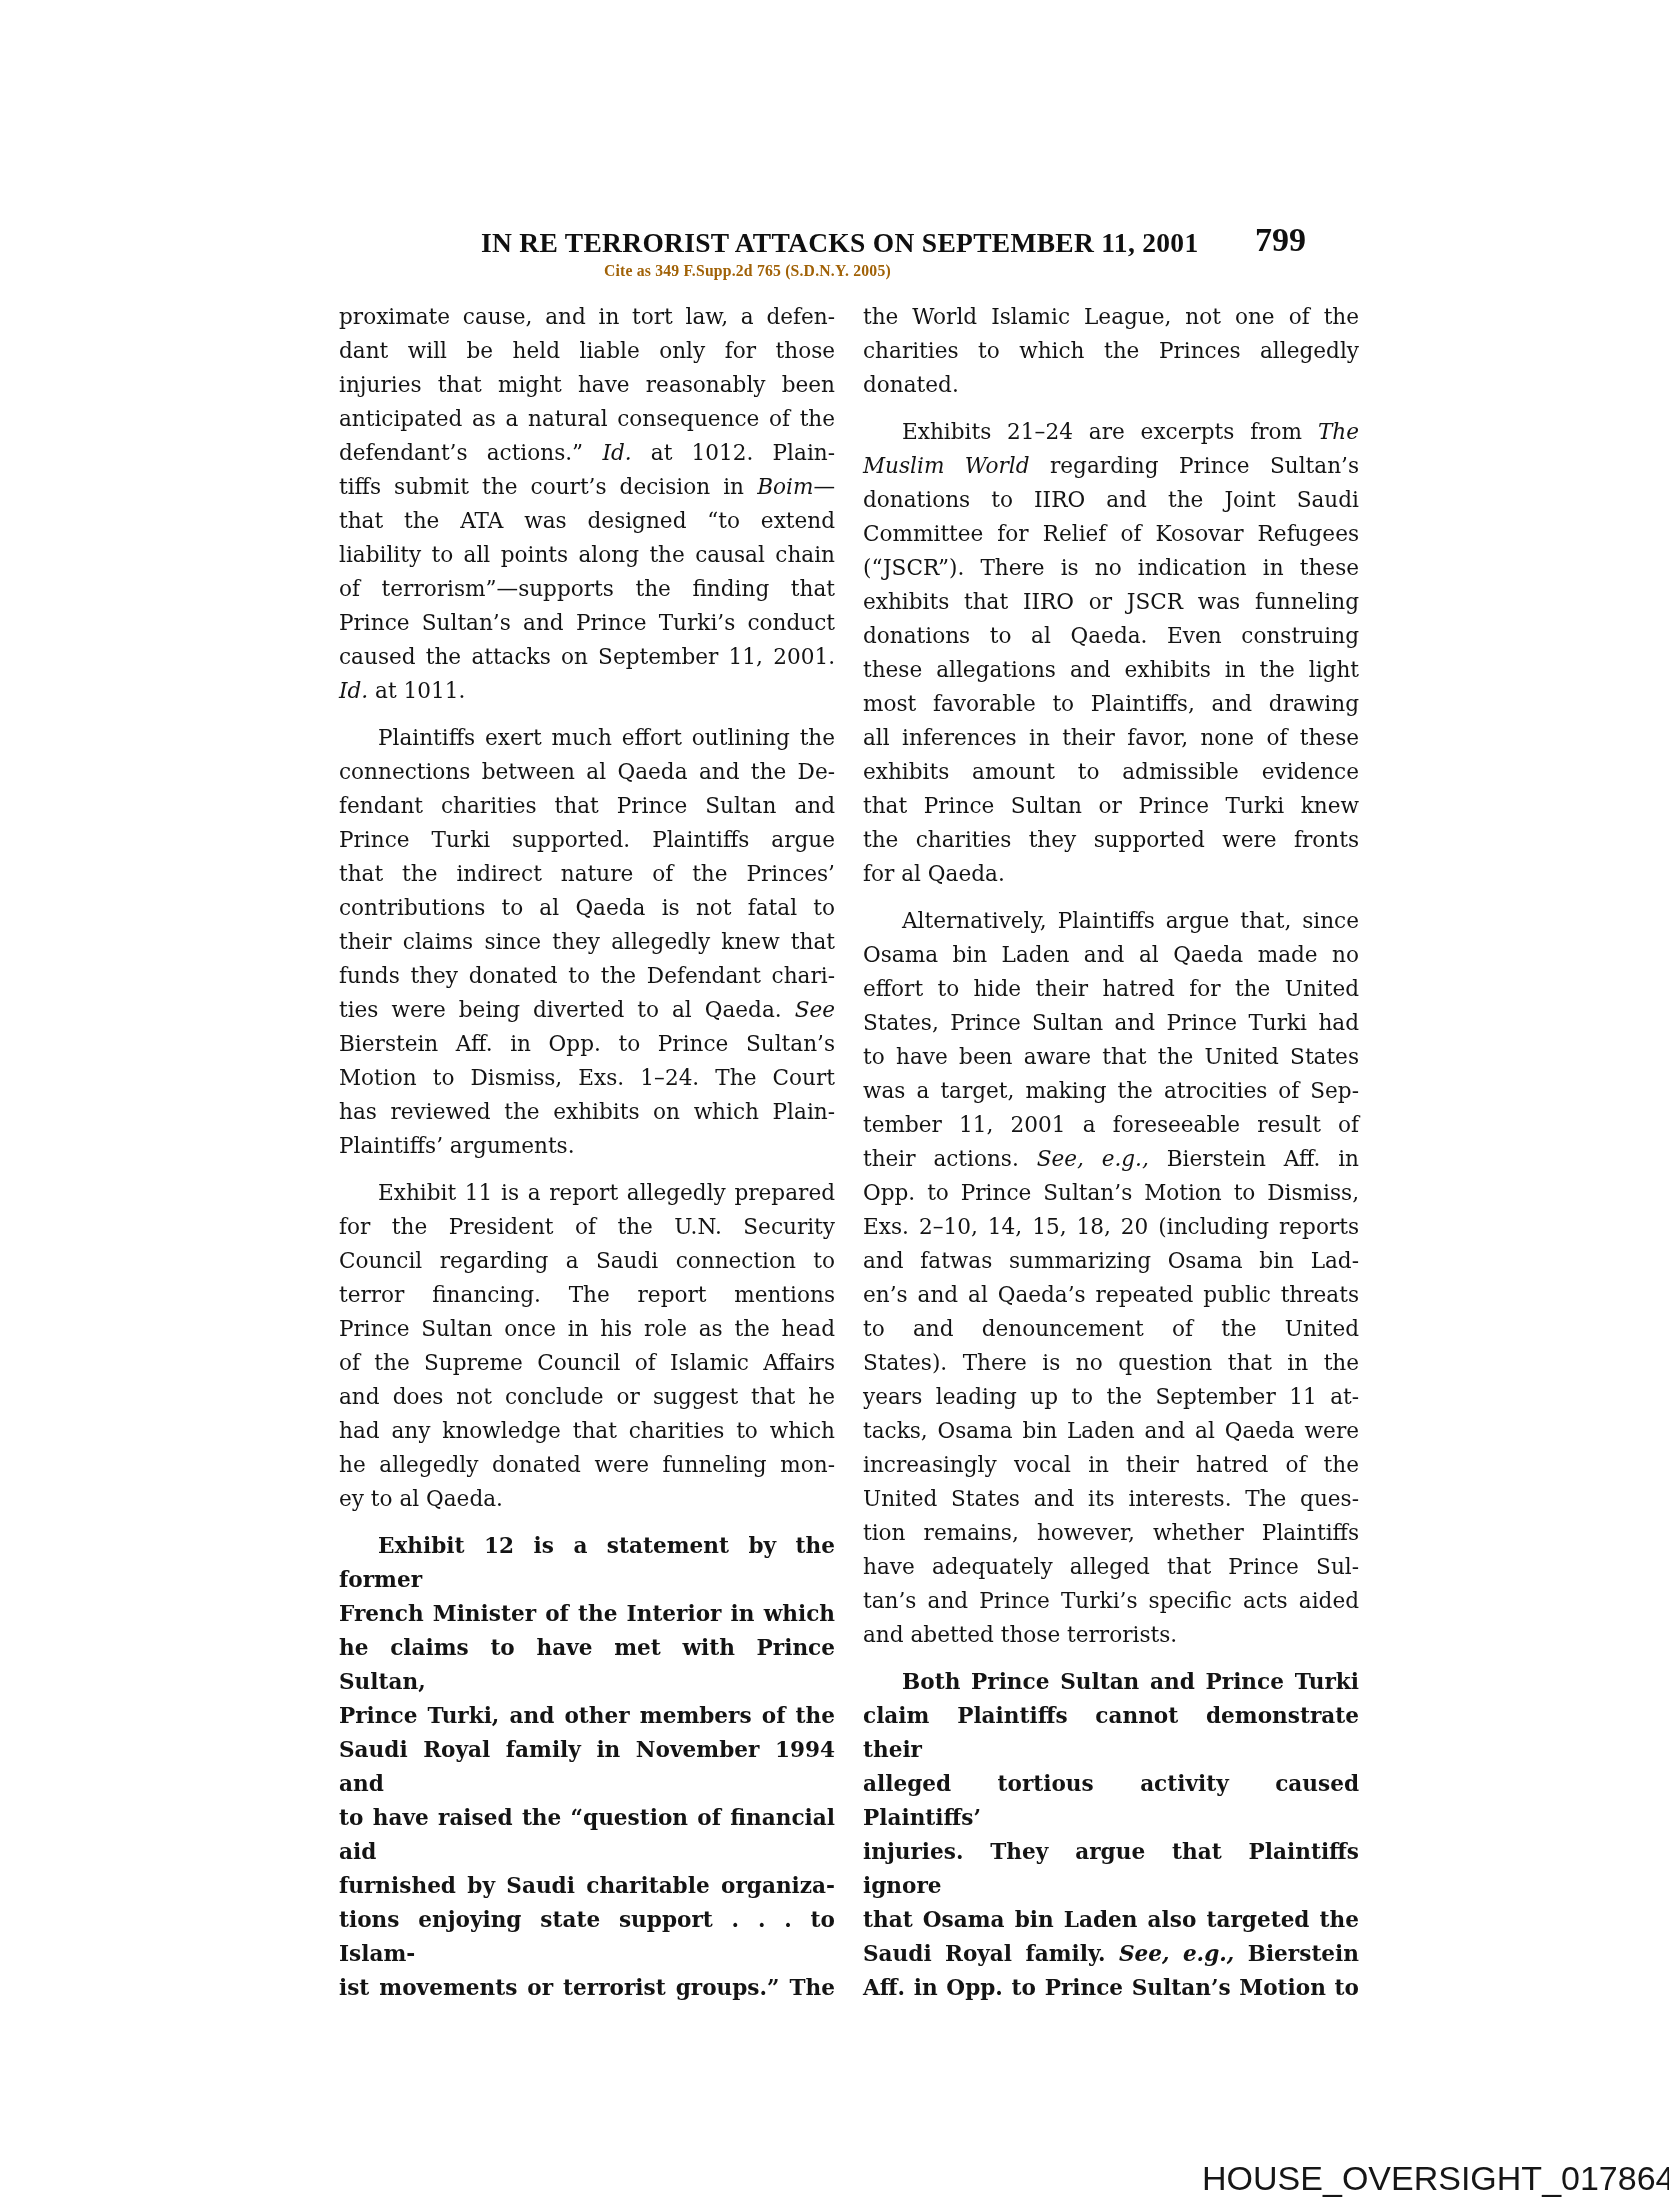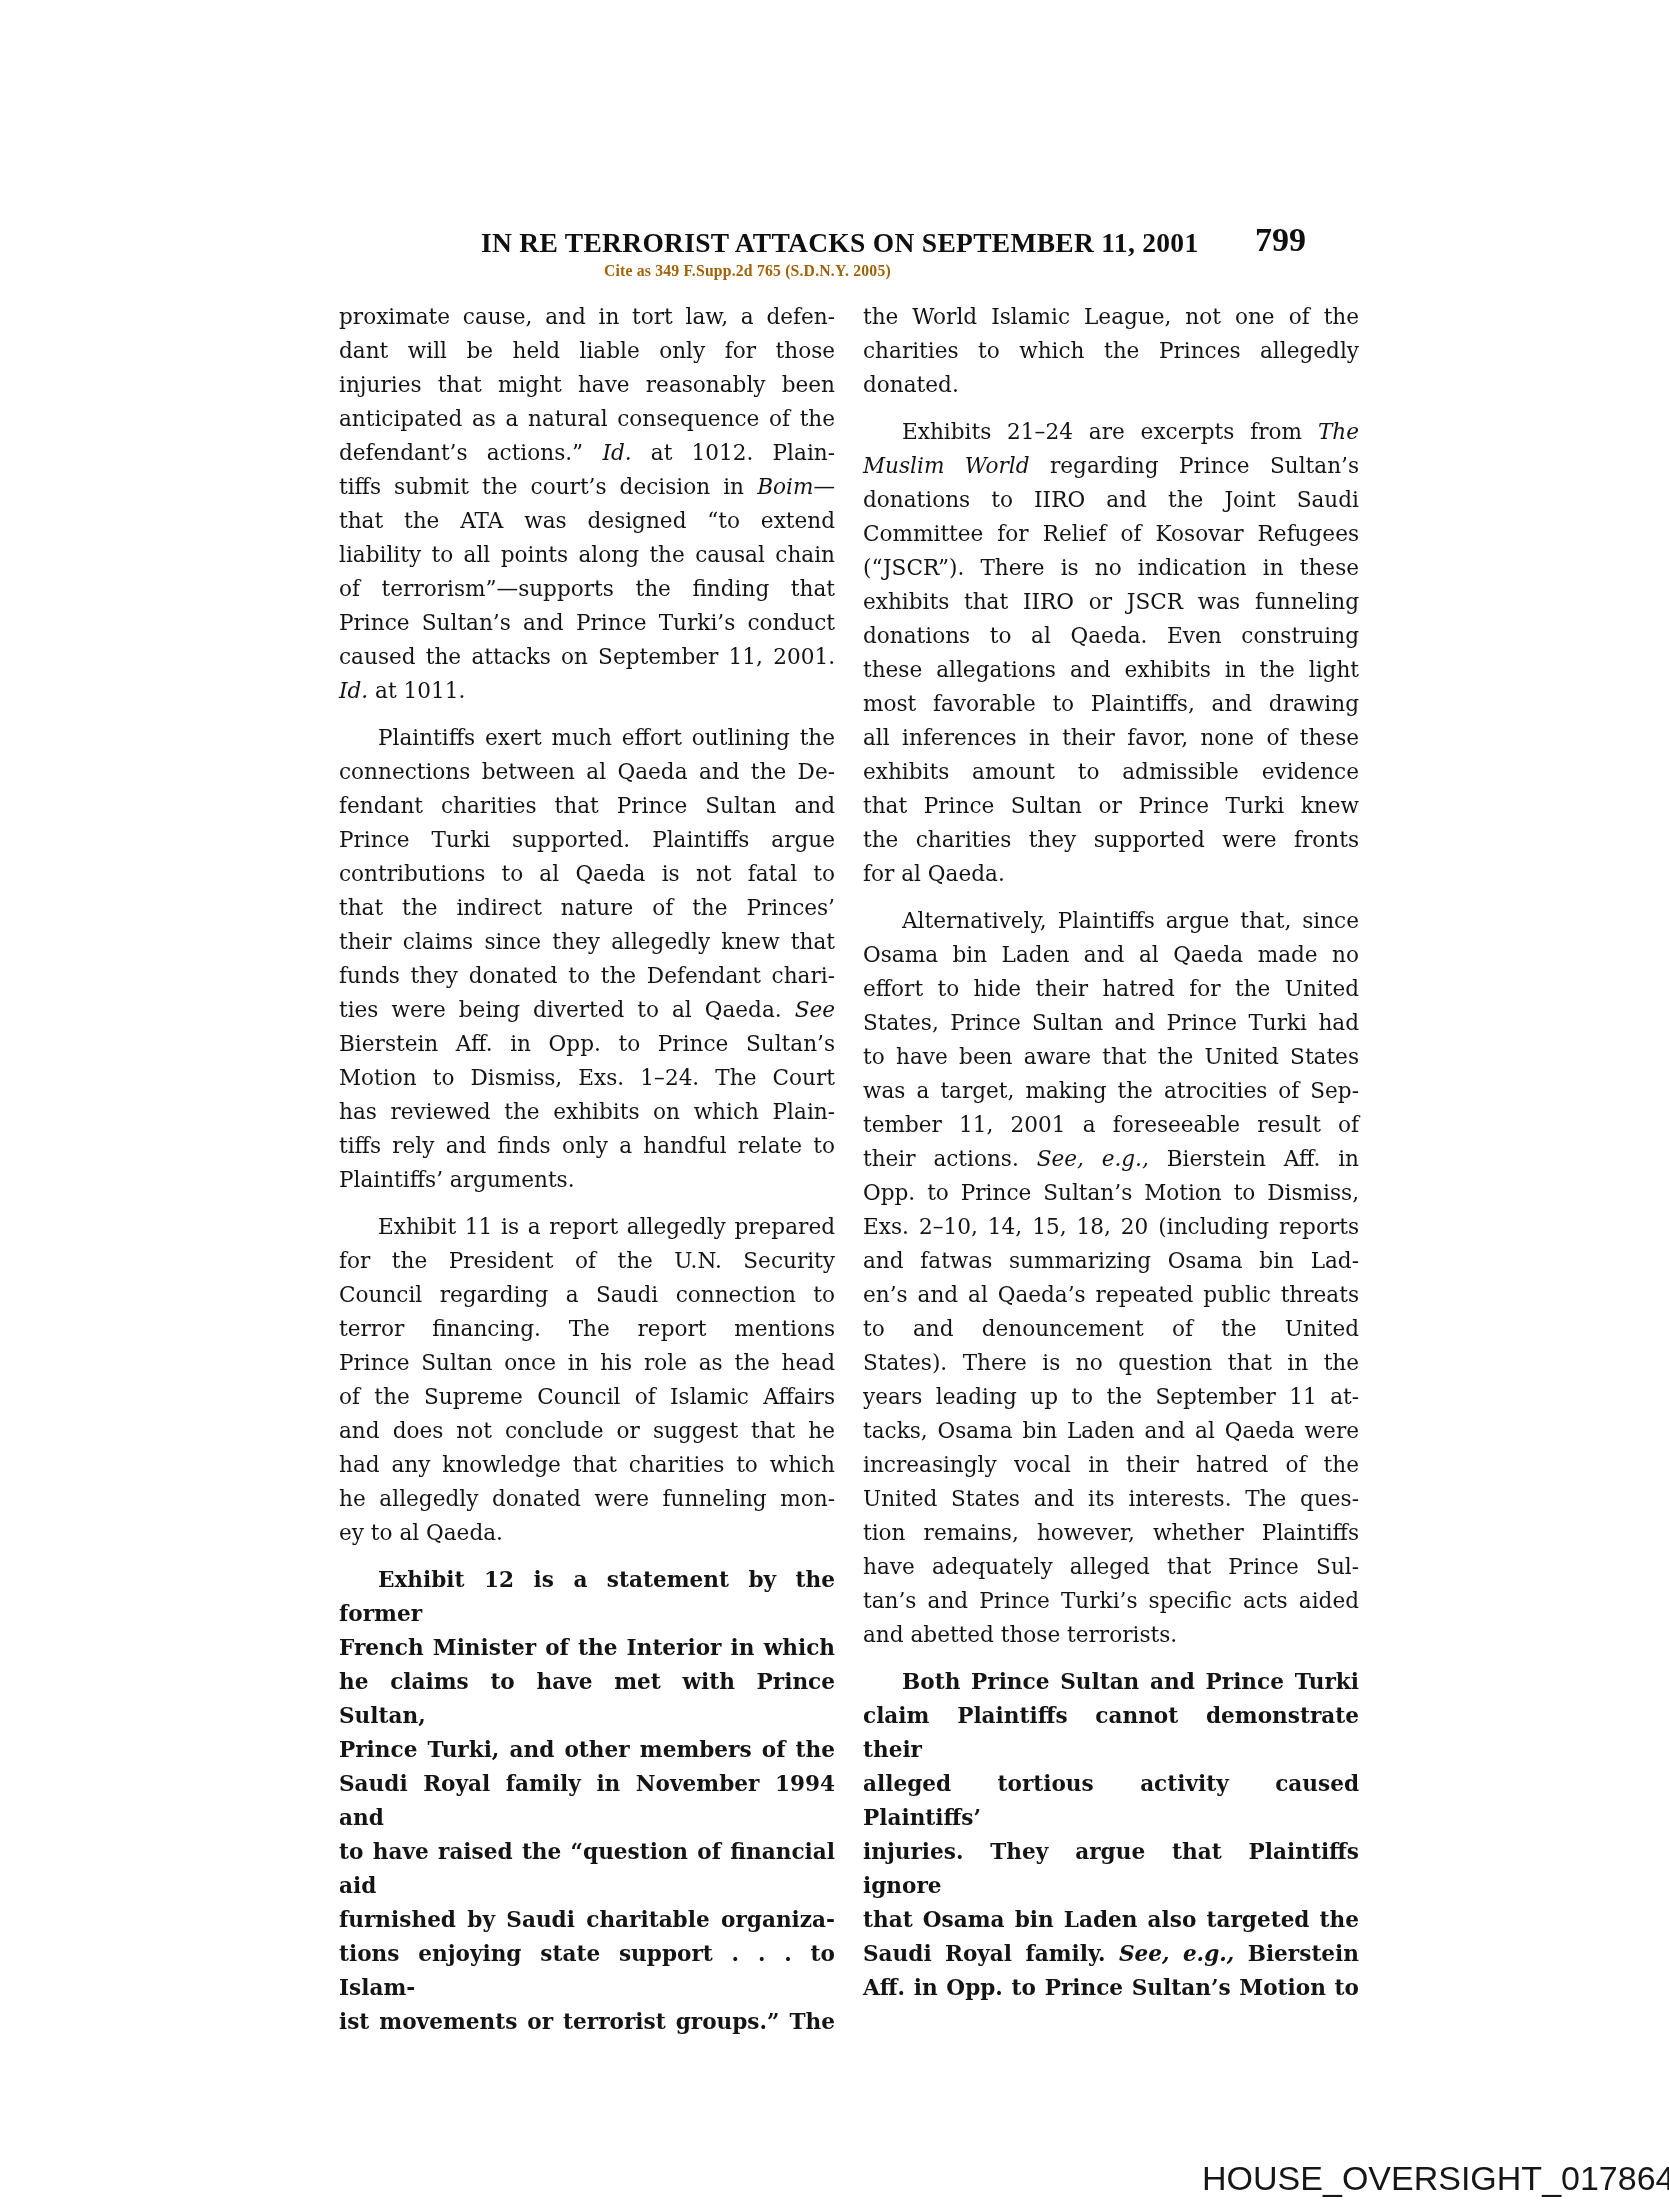--- a/index.html
+++ b/index.html
@@ -78,29 +78,28 @@
         <div class="line">of terrorism”—supports the finding that</div>
         <div class="line">Prince Sultan’s and Prince Turki’s conduct</div>
         <div class="line">caused the attacks on September 11, 2001.</div>
         <div class="line lastline"><em>Id.</em> at 1011.</div>
       </div>
       <div class="para indent">
         <div class="line">Plaintiffs exert much effort outlining the</div>
         <div class="line">connections between al Qaeda and the De-</div>
         <div class="line">fendant charities that Prince Sultan and</div>
         <div class="line">Prince Turki supported.  Plaintiffs argue</div>
+        <div class="line">that the indirect nature of the Princes’</div>
         <div class="line">contributions to al Qaeda is not fatal to</div>
-        <div class="line">that the indirect nature of the Princes’</div>
         <div class="line">their claims since they allegedly knew that</div>
         <div class="line">funds they donated to the Defendant chari-</div>
         <div class="line">ties were being diverted to al Qaeda.  <em>See</em></div>
         <div class="line">Bierstein Aff. in Opp. to Prince Sultan’s</div>
         <div class="line">Motion to Dismiss, Exs. 1–24.  The Court</div>
         <div class="line">has reviewed the exhibits on which Plain-</div>
-        <div class="line">tiffs rely and finds only a handful relate to</div>
         <div class="line lastline">Plaintiffs’ arguments.</div>
       </div>
       <div class="para indent">
         <div class="line">Exhibit 11 is a report allegedly prepared</div>
         <div class="line">for the President of the U.N. Security</div>
         <div class="line">Council regarding a Saudi connection to</div>
         <div class="line">terror financing.  The report mentions</div>
         <div class="line">Prince Sultan once in his role as the head</div>
         <div class="line">of the Supreme Council of Islamic Affairs</div>
         <div class="line">and does not conclude or suggest that he</div>

